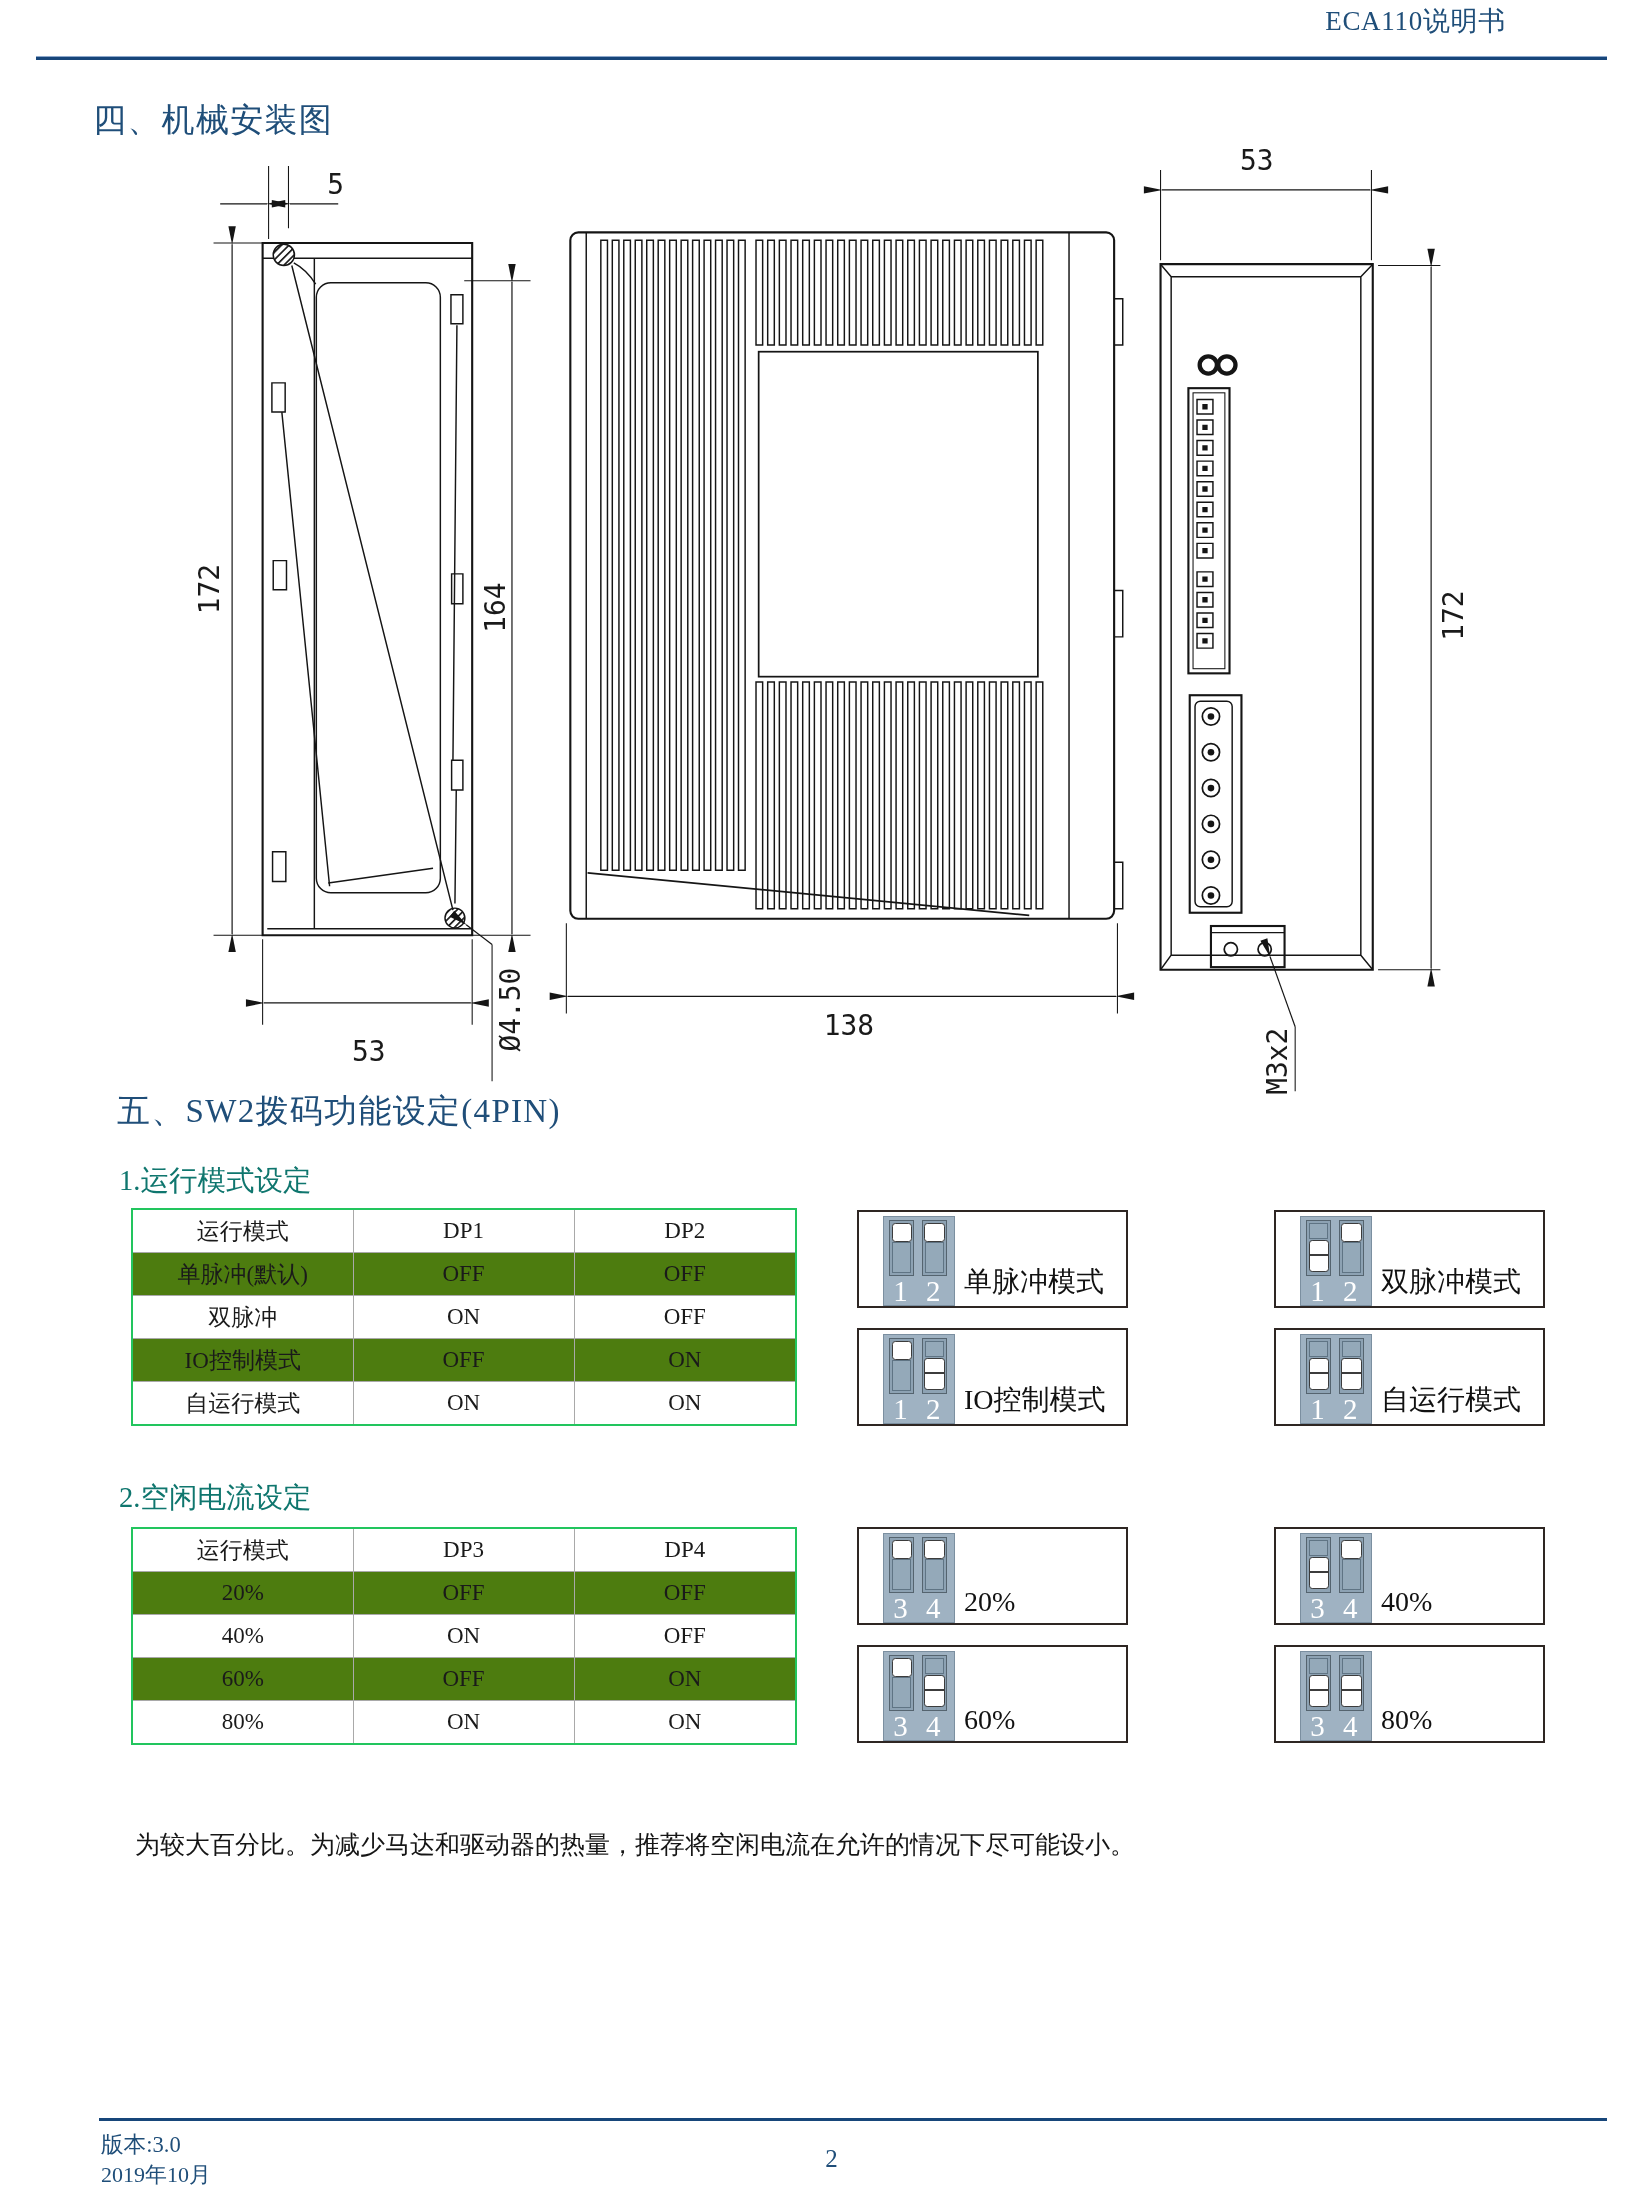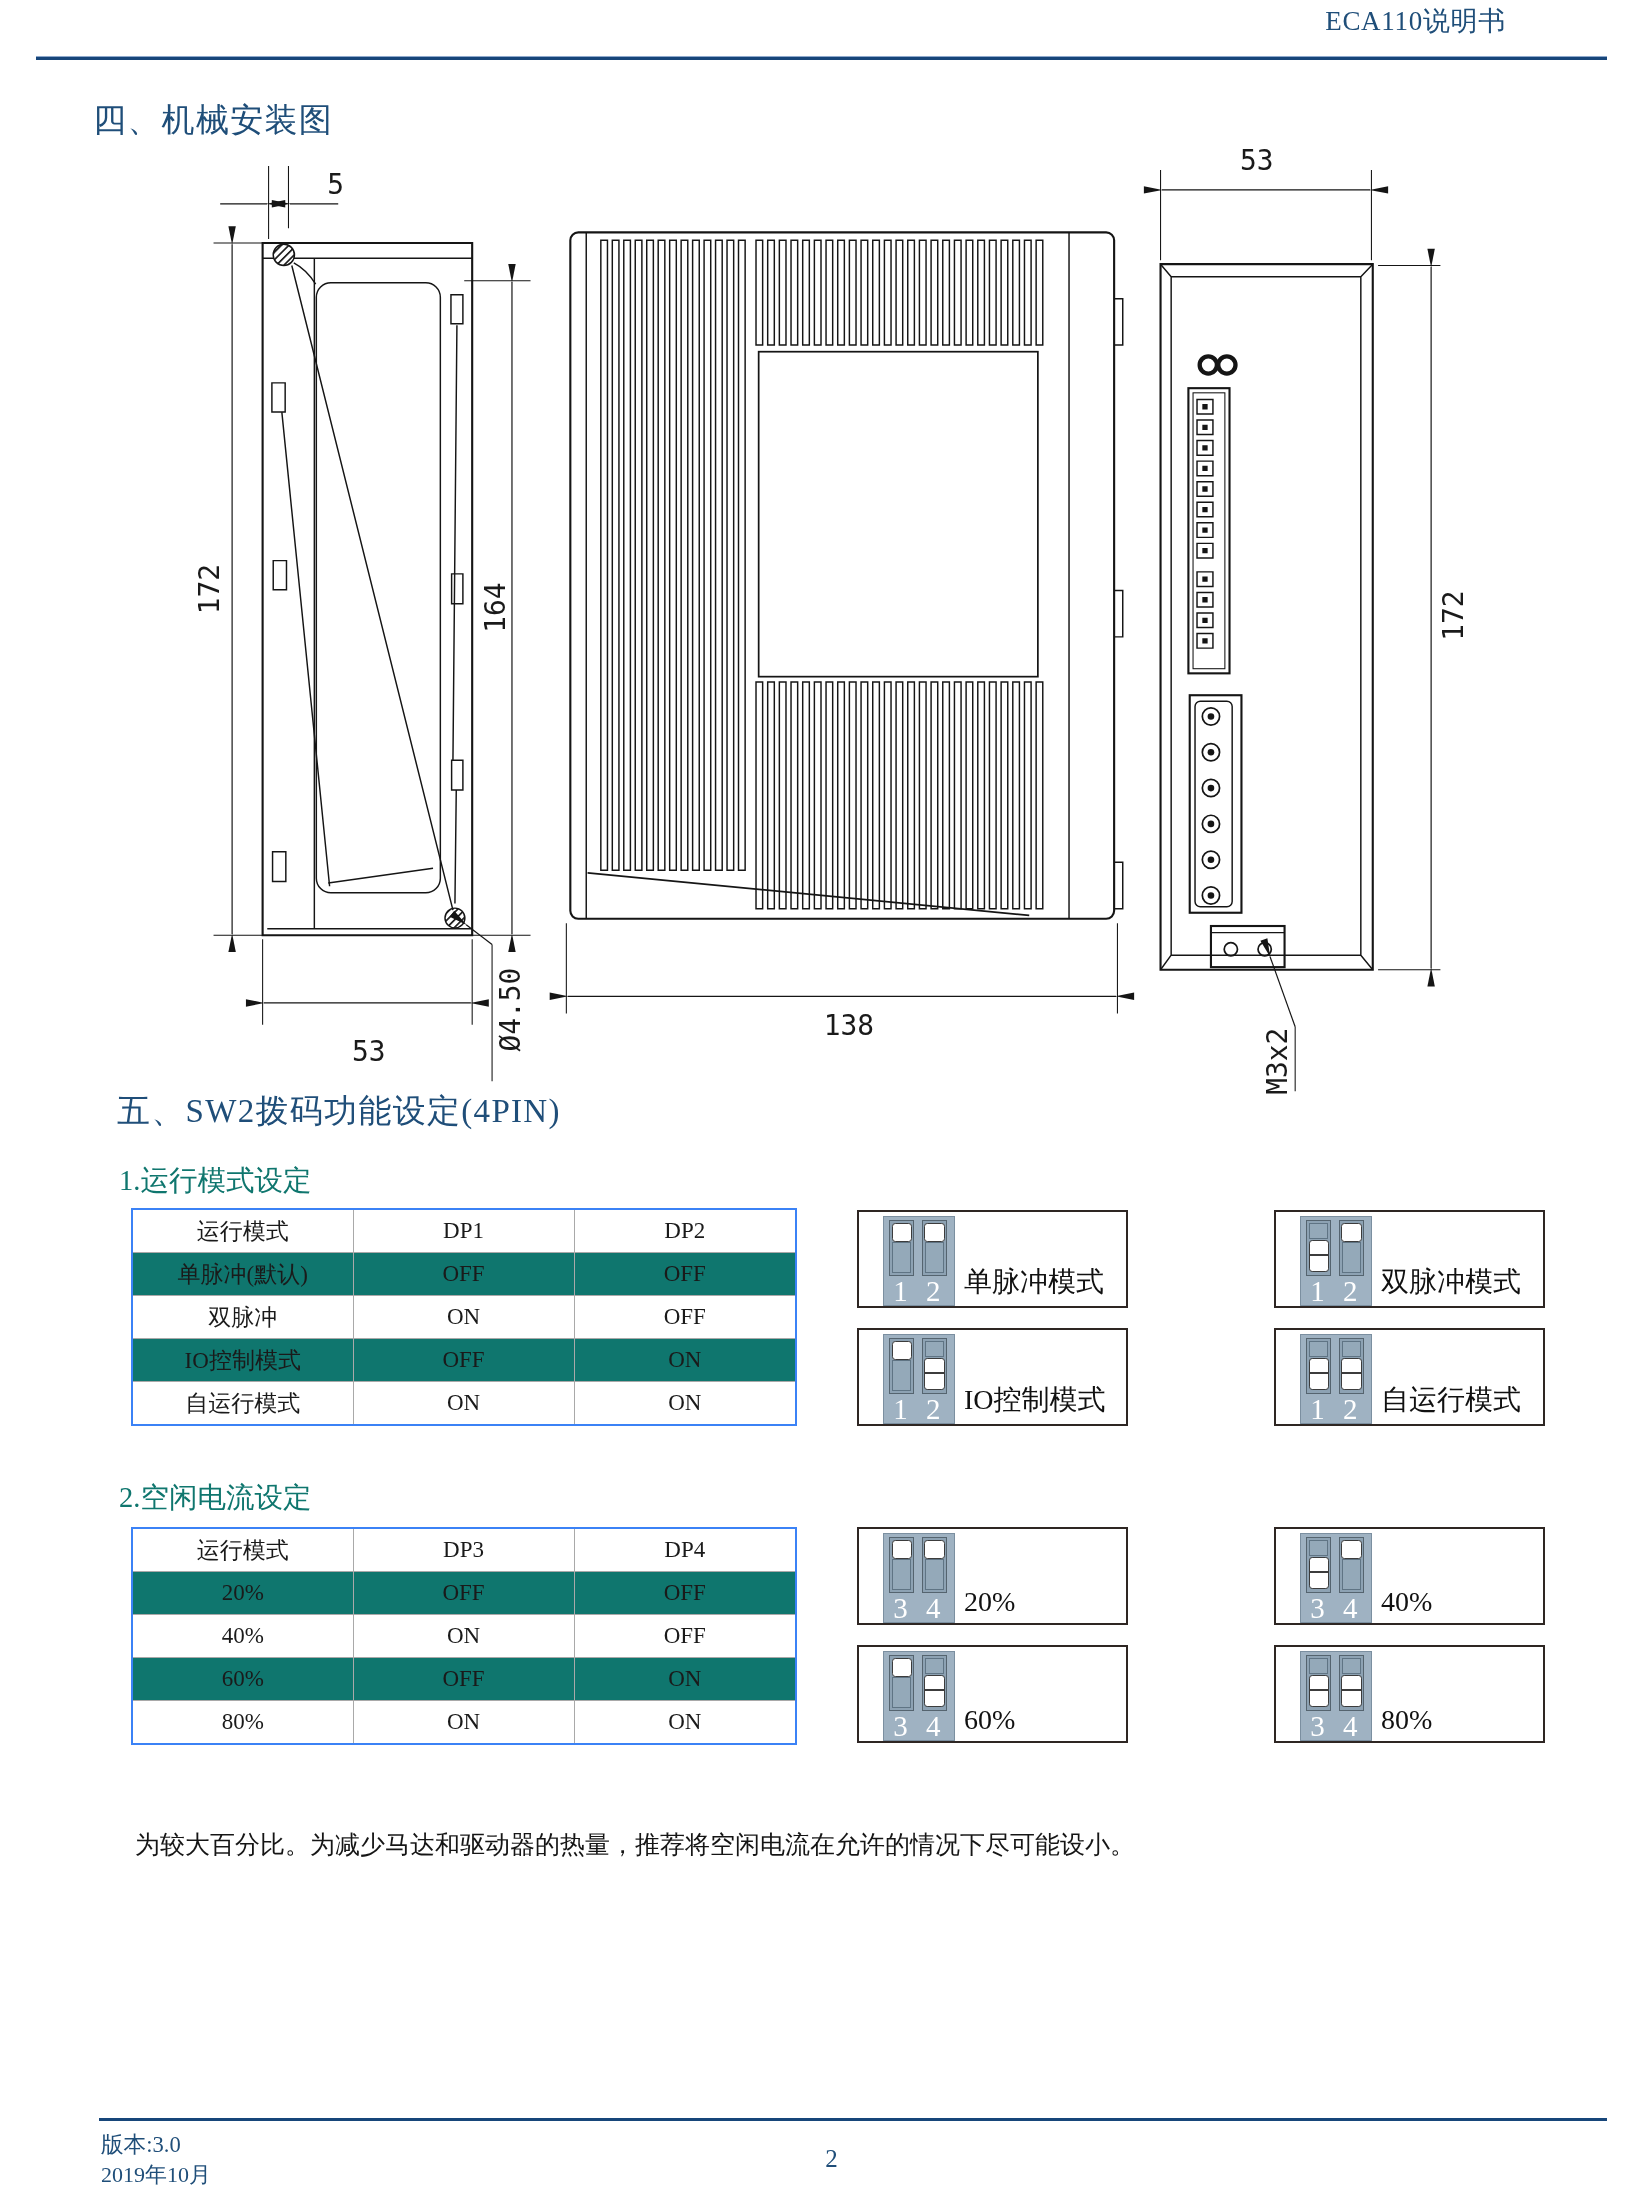--- a/index.html
+++ b/index.html
@@ -13,22 +13,22 @@
   .foot-version{left:101px;top:2129px;font-size:22.6px;color:#1f4e79;}
   .foot-date{left:101px;top:2160px;font-size:22px;color:#1f4e79;text-align:center;}
   .page-num{left:805px;top:2145px;width:53px;text-align:center;font-size:25px;color:#1f4e79;}
   
   .sec-title{color:#1f4e79;font-size:33px;letter-spacing:1.3px;white-space:nowrap;}
   .sub-title{color:#0f766e;font-size:28.5px;white-space:nowrap;}
   
   .dtable{border-collapse:collapse;table-layout:fixed;background:#fff;}
   .dtable td{border:1.3px solid #a9a9a9;height:42px;text-align:center;vertical-align:middle;
              font-size:23px;color:#1a1a1a;padding:0;}
-  .dtable{border:2px solid #3b82f6;}
-  .dtable tr.shade td{background:#0f766e;}
+  .dtable{border:2px solid #22c55e;}
+  .dtable tr.shade td{background:#4d7c0f;}
   
   .dipbox{position:absolute;width:271px;height:98px;background:#fff;border:2px solid #2e2623;box-sizing:border-box;}
   .dippanel{position:absolute;left:24px;top:4px;width:70px;height:88px;background:#9fb2c2;border:0.7px solid #7b8fa0;}
   .slot{position:absolute;top:3.3px;width:25px;height:56px;background:#8da2b3;border:1.3px solid #55646f;box-sizing:border-box;}
   .slot.pos1{left:5.3px;} .slot.pos2{left:38px;}
   .groove{position:absolute;left:2px;right:2px;border:1.3px solid #5f7484;background:#94a9b9;}
   .slot.up .groove{top:21px;bottom:2px;}
   .slot.down .groove{top:2px;height:13.3px;}
   .handle{position:absolute;left:1.3px;width:18.6px;background:#fff;border:1.3px solid #3c3c3c;border-radius:3.3px;}
   .slot.up .handle{top:1.3px;height:17px;}

